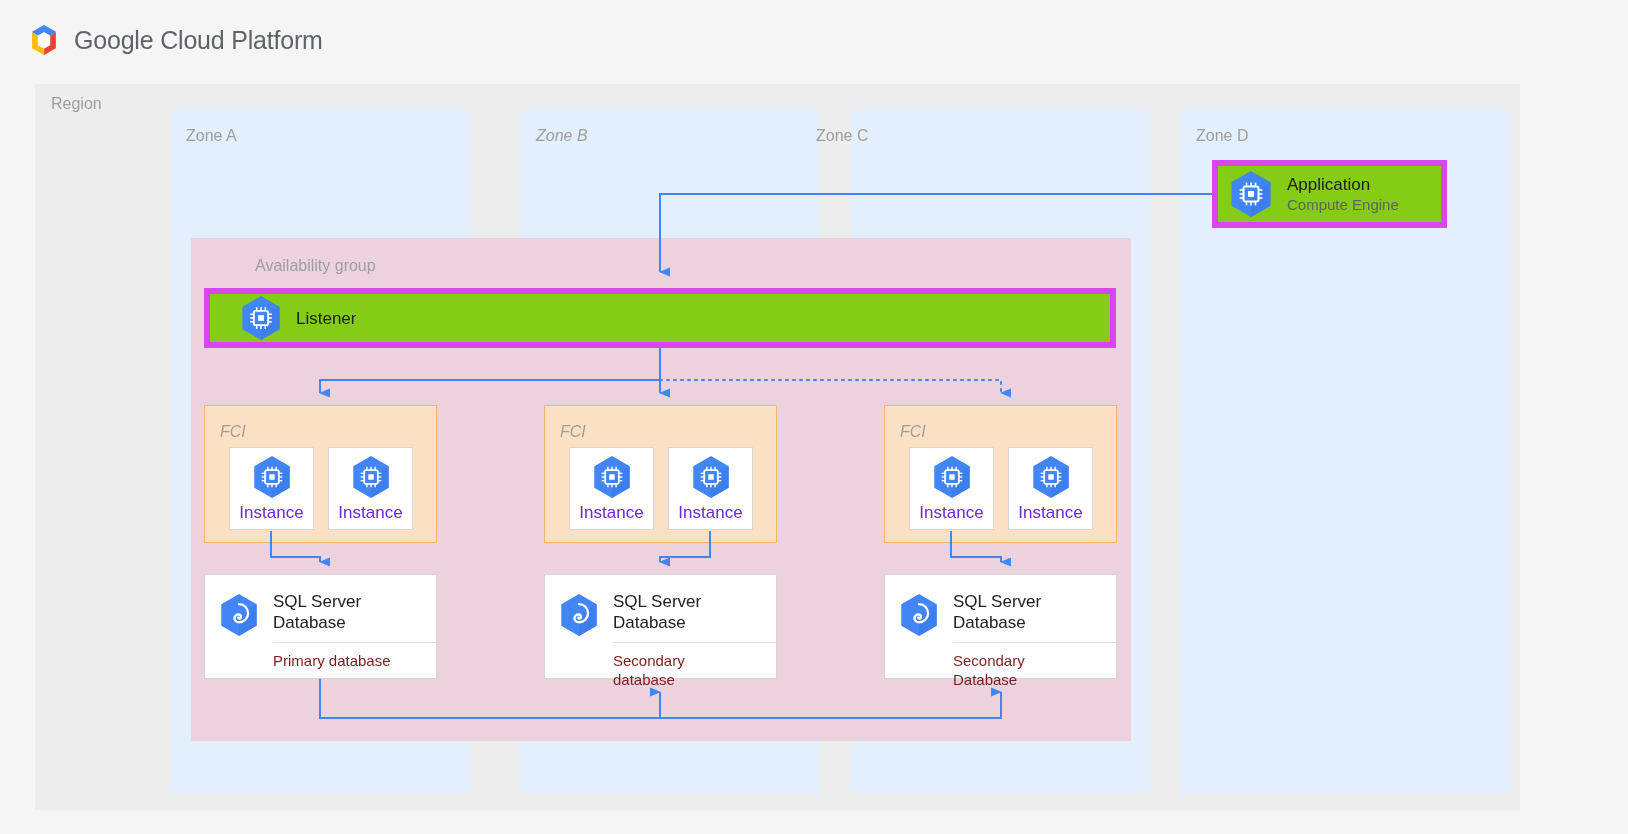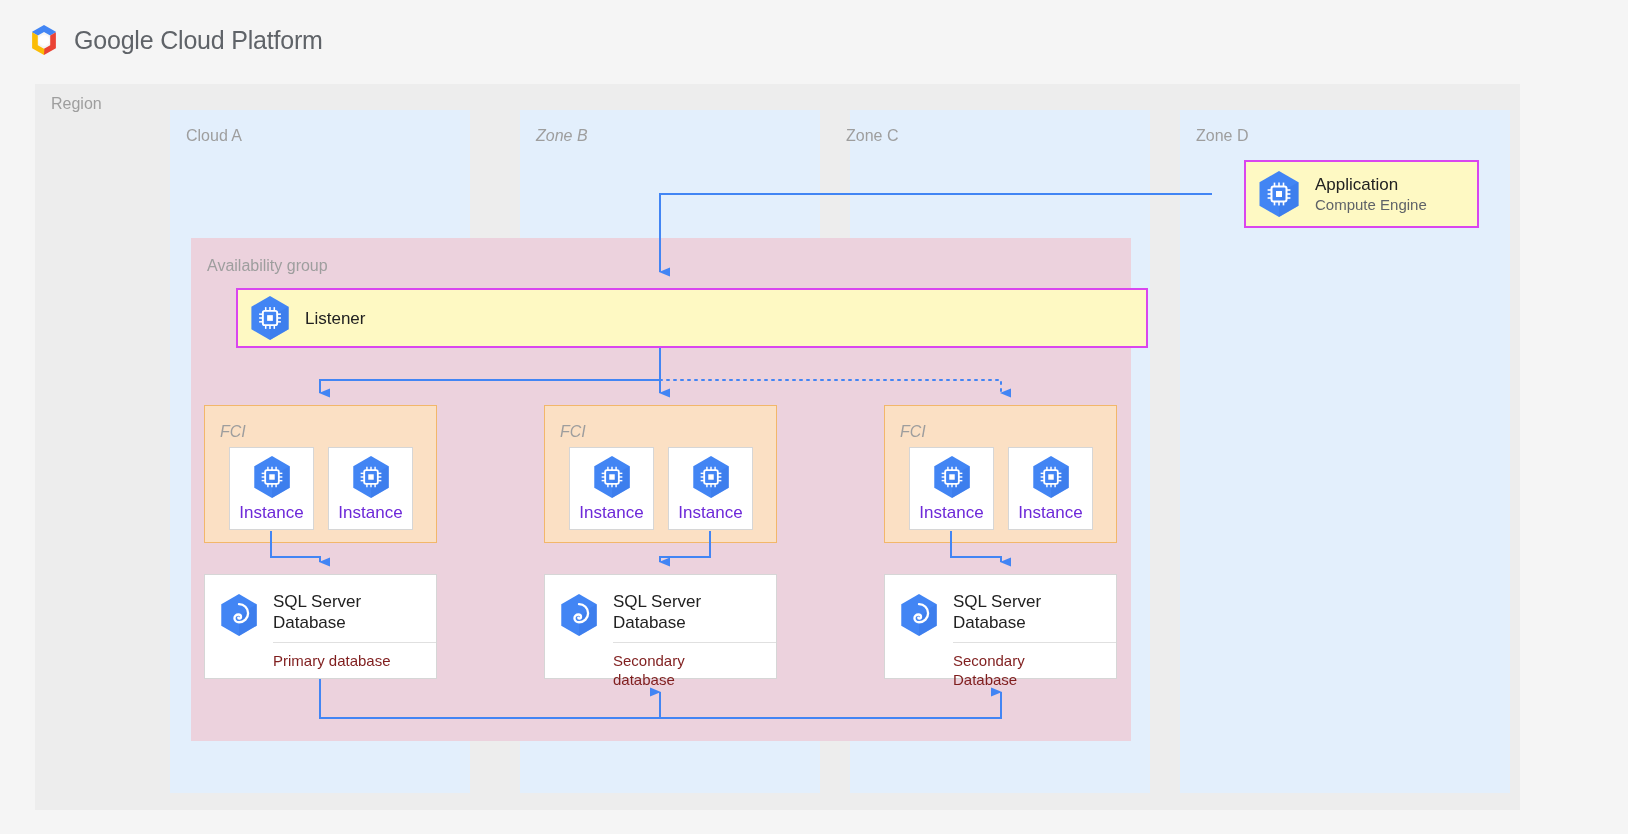--- a/index.html
+++ b/index.html
@@ -59,43 +59,43 @@
 
   
   .ag-box {
     position: absolute;
     background: #ecd2dd;
   }
   .ag-label {
     position: absolute;
     font-size: 16px;
     color: #9e9e9e;
+    margin-left: 48px;
   }
 
   
   .fci-box {
     position: absolute;
     background: #fbe0c4;
     border: 1px solid #f2b76a;
     box-sizing: border-box;
   }
   .fci-label {
     position: absolute;
     font-size: 16px;
     color: #9e9e9e;
     font-style: italic;
   }
 
   
   .card {
     position: absolute;
-    background: #fef9c3;
-    border: 2px solid #d946ef;
+    background: #84cc16;
+    border: 6px solid #d946ef;
     box-sizing: border-box;
-    margin-left: 32px;
   }
 
   
   .card-row {
     display: flex;
     align-items: center;
     height: 100%;
     padding-left: 11px;
     box-sizing: border-box;
   }
@@ -186,27 +186,27 @@
       <div id="logo-text">
         <span style="font-weight:400;">Google</span><span> Cloud Platform</span>
       </div>
     </div>
   </div>
 
   <div class="region-box" style="left:35px; top:84px; width:1485px; height:726px;"></div>
   <div class="container-label" style="left:51px; top:95px;">Region</div>
 
   <div class="zone-box" style="left:170px; top:110px; width:300px; height:683px;"></div>
-  <div class="container-label" style="left:186px; top:127px;">Cloud A</div>
+  <div class="container-label" style="left:186px; top:127px;">Zone A</div>
 
   <div class="zone-box" style="left:520px; top:110px; width:300px; height:683px;"></div>
   <div class="container-label" style="left:536px; top:127px;font-style:italic;">Zone B</div>
 
   <div class="zone-box" style="left:850px; top:110px; width:300px; height:683px;"></div>
-  <div class="container-label" style="left:846px; top:127px;">Zone C</div>
+  <div class="container-label" style="left:816px; top:127px;">Zone C</div>
 
   <div class="zone-box" style="left:1180px; top:110px; width:330px; height:683px;"></div>
   <div class="container-label" style="left:1196px; top:127px;">Zone D</div>
 
   <div class="card" style="left:1212px; top:160px; width:235px; height:68px;">
     <div class="card-row">
       <svg class="hex-icon" width="44" height="48" viewBox="0 0 44 48">
         <path d="M22 1 L41.5 12.25 L41.5 35.75 L22 47 L2.5 35.75 L2.5 12.25 Z" fill="#4285f4"></path>
         <path d="M22 47 L41.5 35.75 L41.5 12.25 L31 18 L22 30 Z" fill="#3b78e7" opacity="0.55"></path>
         <rect x="14.5" y="16.5" width="15" height="15" rx="2" fill="none" stroke="#ffffff" stroke-width="2"></rect>
@@ -229,21 +229,21 @@
       <div class="card-txt">
         <div class="card-title">Application</div>
         <div class="card-sub">Compute Engine</div>
       </div>
     </div>
   </div>
 
   <div class="ag-box" style="left:191px; top:238px; width:940px; height:503px;"></div>
   <div class="ag-label" style="left:207px; top:257px;">Availability group</div>
 
-  <div class="card" style="left:204px; top:288px; width:912px; height:60px;">
+  <div class="card" style="left:204px; top:288px; width:912px; height:60px;padding-left:19px;">
     <div class="card-row">
       <svg class="hex-icon" width="42" height="46" viewBox="0 0 44 48">
         <path d="M22 1 L41.5 12.25 L41.5 35.75 L22 47 L2.5 35.75 L2.5 12.25 Z" fill="#4285f4"></path>
         <path d="M22 47 L41.5 35.75 L41.5 12.25 L31 18 L22 30 Z" fill="#3b78e7" opacity="0.55"></path>
         <rect x="14.5" y="16.5" width="15" height="15" rx="2" fill="none" stroke="#ffffff" stroke-width="2"></rect>
         <rect x="19" y="21" width="6" height="6" fill="#ffffff"></rect>
         <g stroke="#ffffff" stroke-width="1.6">
           <line x1="17.5" y1="12.6" x2="17.5" y2="16.5"></line>
           <line x1="22" y1="12.6" x2="22" y2="16.5"></line>
           <line x1="26.5" y1="12.6" x2="26.5" y2="16.5"></line>

